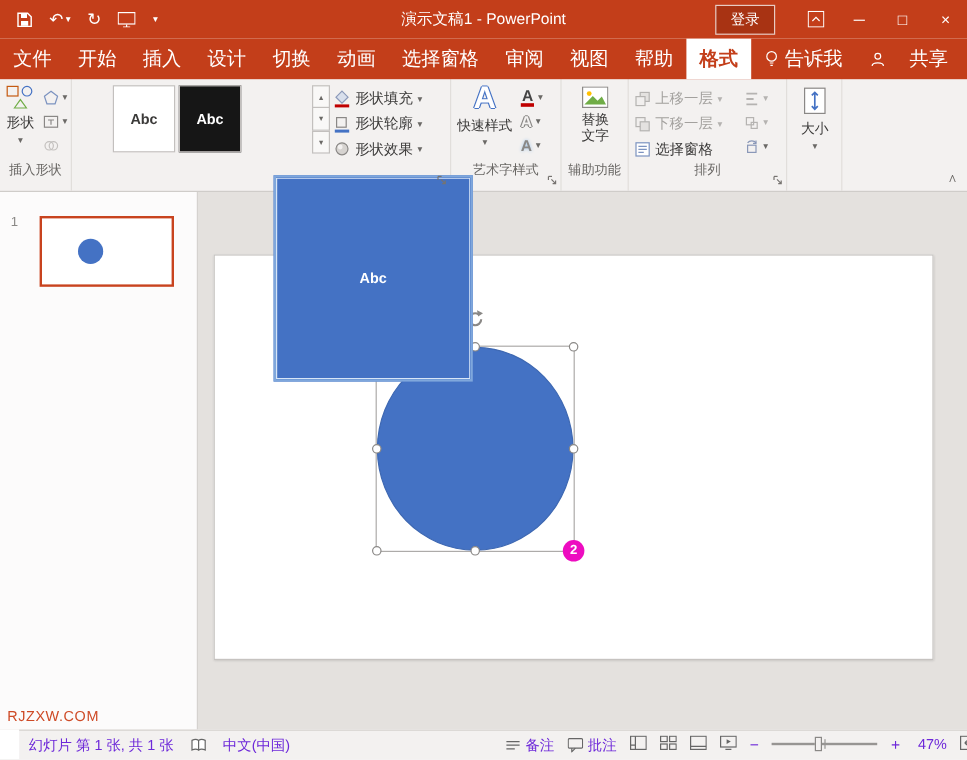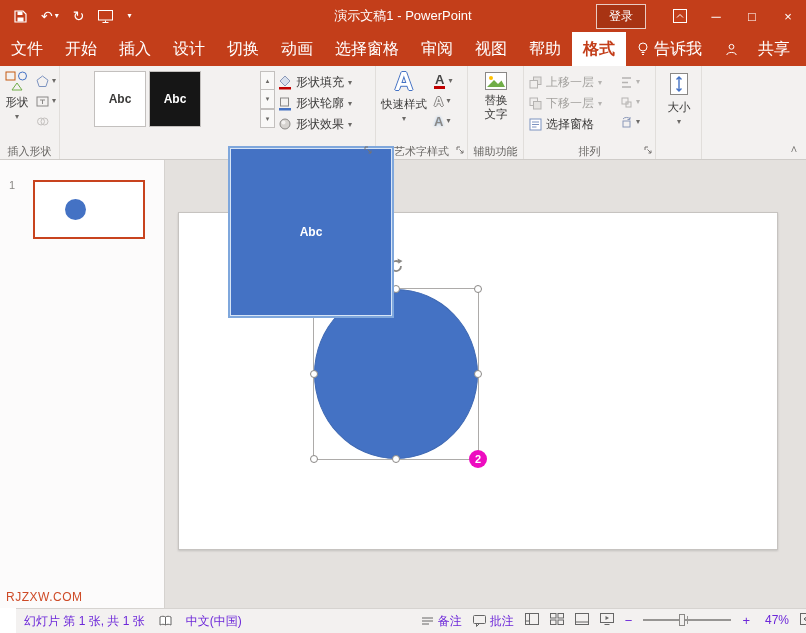--- a/index.html
+++ b/index.html
@@ -36,21 +36,21 @@
           display:flex;align-items:stretch;color:#fff;font-size:16px;z-index:9;}
   .tab{padding:0 11px;display:flex;align-items:center;white-space:nowrap;cursor:default;}
   .tab.active{background:#fff;color:var(--orange);font-weight:bold;}
   .tellme{gap:5px;}
   .share{margin-left:auto;gap:20px;padding-right:16px;}
 
   
   .ribbon{position:absolute;left:0;top:66px;width:806px;height:94px;background:var(--ribbon-bg);
           border-bottom:1px solid #CFCCC9;z-index:8;}
   .grp{position:absolute;top:0;height:93px;border-right:1px solid #E1DEDB;}
-  .grp-label{position:absolute;left:0;right:0;bottom:0;text-align:center;font-size:11px;color:#696764;
+  .grp-label{position:absolute;left:0;right:0;bottom:10px;text-align:center;font-size:11px;color:#696764;
              white-space:nowrap;}
   .launcher{position:absolute;right:2px;bottom:4px;cursor:default;}
   .caret{font-size:8px;color:#6B6966;line-height:1;}
   .bigbtn{position:absolute;display:flex;flex-direction:column;align-items:center;gap:3px;cursor:default;}
   .biglabel{font-size:11.5px;color:#3B3A39;white-space:nowrap;}
   .minirow{display:flex;align-items:center;gap:3px;height:18px;cursor:default;}
   .sbtn{display:flex;align-items:center;gap:4px;height:19px;font-size:12px;color:#3B3A39;
         white-space:nowrap;cursor:default;}
   .sbtn.disabled{color:var(--dis);}
   .gallery{position:absolute;left:34px;top:5px;display:flex;gap:3px;}

